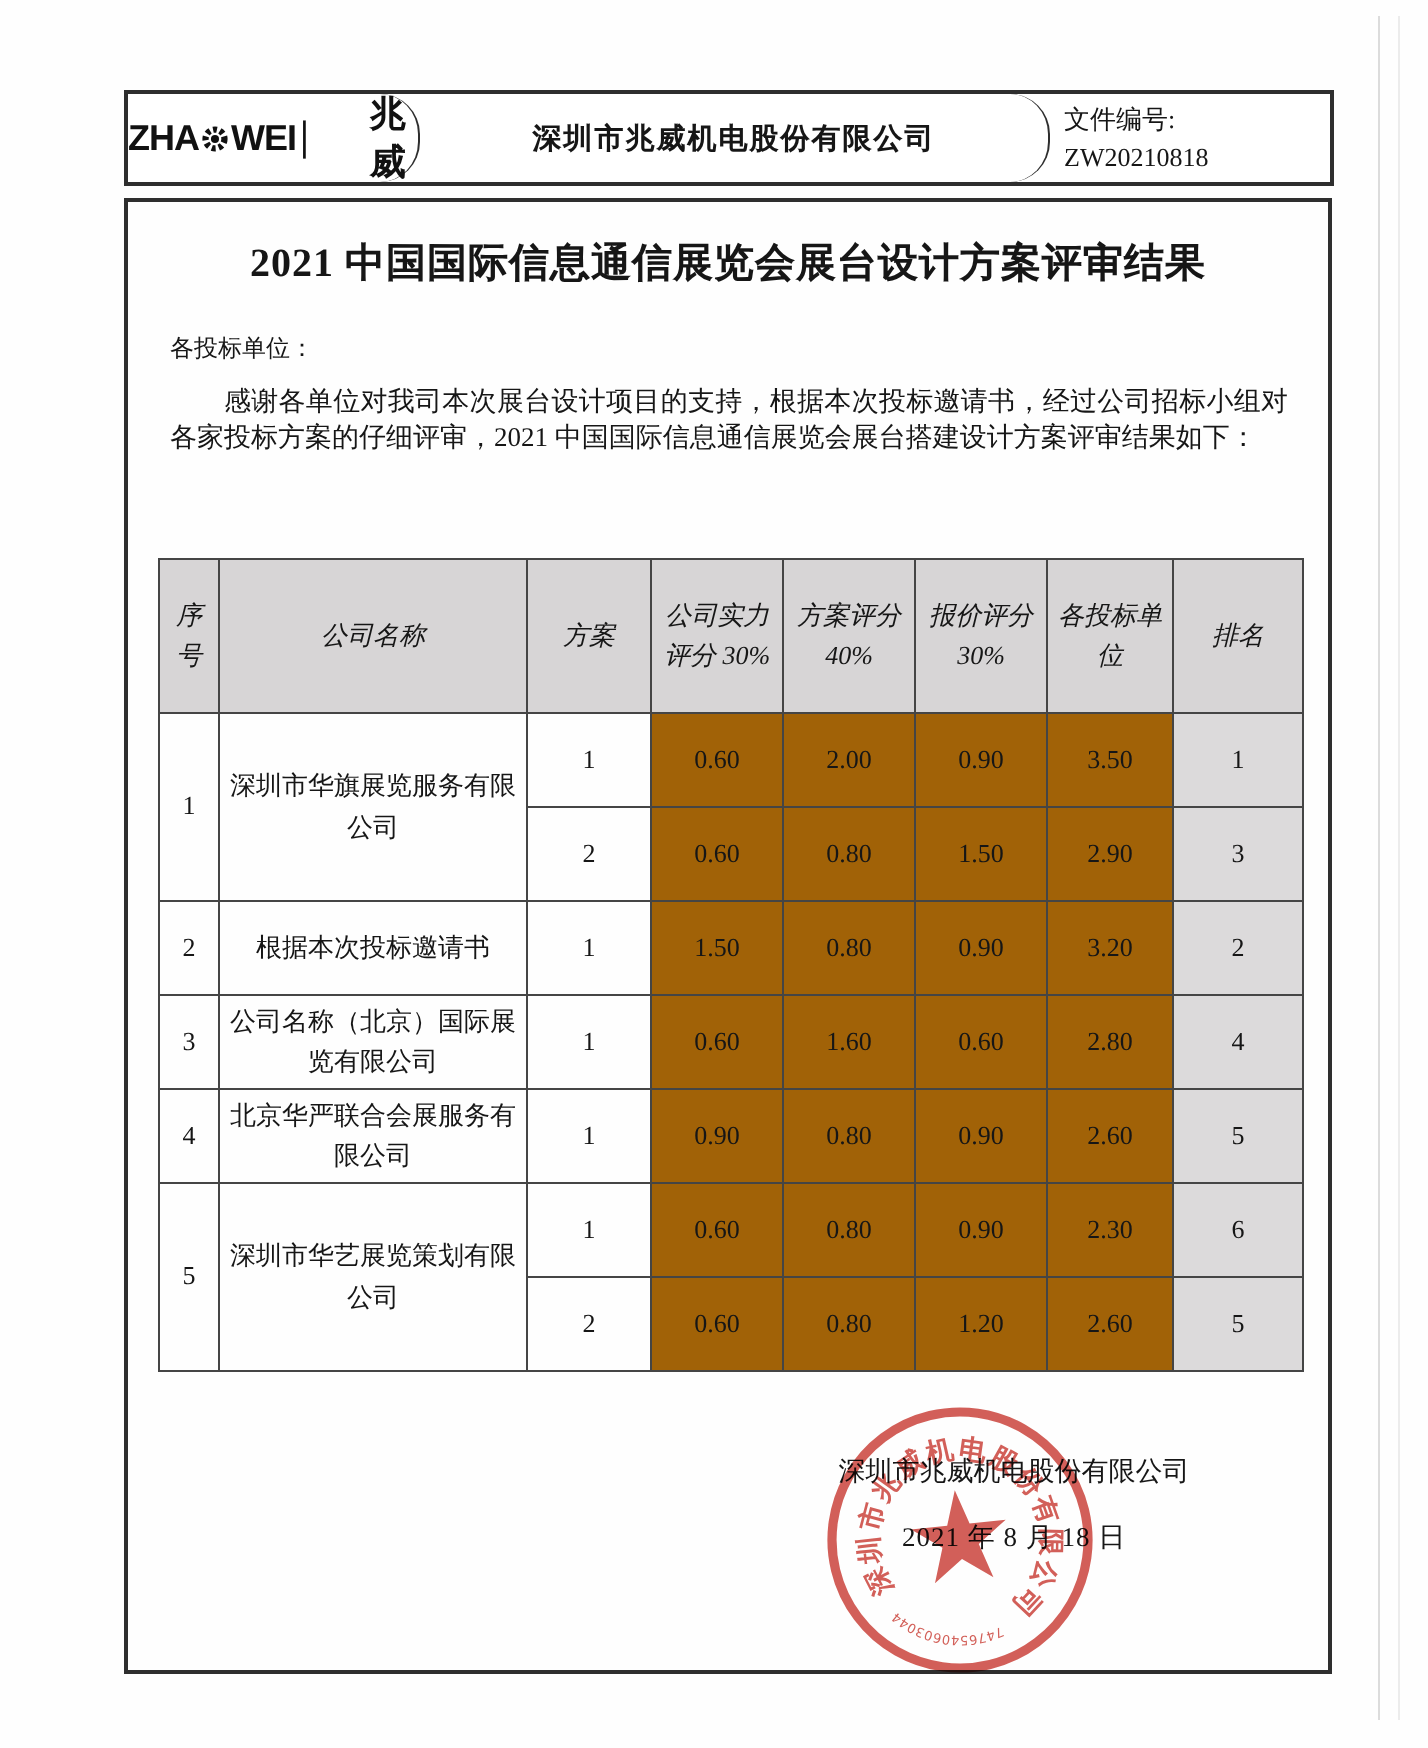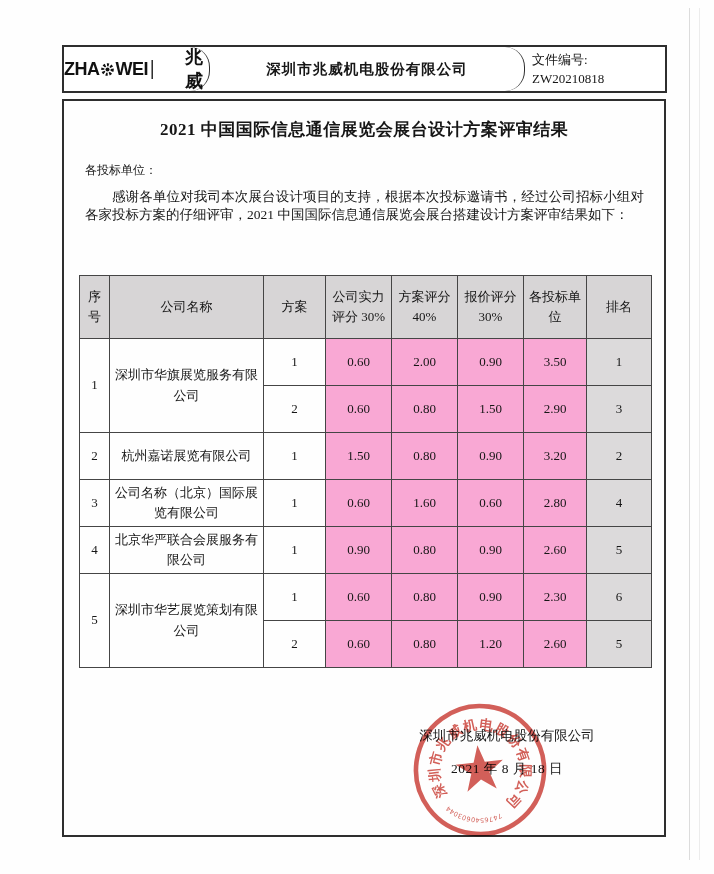--- a/index.html
+++ b/index.html
@@ -28,36 +28,36 @@
     font-weight:bold;font-size:18px;letter-spacing:-0.5px;color:#111;}
   .logo-wrap .gear{display:inline-flex;margin:0 0.5px;}
   .logo-wrap .bar{font-weight:400;margin:0 2px;font-size:17px;transform:scaleY(1.2);}
   .logo-wrap .cn{font-family:"Liberation Serif","DejaVu Serif",serif;font-weight:bold;font-size:18px;letter-spacing:0;margin-left:29px;}
 
   
   .content-box{
     position:absolute;left:62px;top:99px;width:600px;height:734px;
     border:2px solid #2e2e2e;background:#fefefe;overflow:visible;
   }
-  .doc-title{margin:17px 10px 0;text-align:center;font-size:17px;font-weight:bold;letter-spacing:0.5px;}
+  .doc-title{margin:17px 10px 0;text-align:center;font-size:20px;font-weight:bold;letter-spacing:0.5px;}
   .salutation{margin:21px 0 0 21px;font-size:12px;}
   .body-para{margin:9px 20px 0 21px;font-size:13.5px;line-height:18px;text-indent:2em;text-align:justify;}
 
   
   .tbl-wrap{margin:51px 0 0 15px;}
   table.results{border-collapse:collapse;table-layout:fixed;width:572px;}
   table.results th,table.results td{
     border:1px solid #454545;text-align:center;vertical-align:middle;
     font-size:13px;font-weight:normal;padding:2px 3px;line-height:1.55;
     overflow:hidden;
   }
-  table.results thead tr{height:63px;}
+  table.results thead tr{height:77px;font-style:italic;}
   table.results tbody tr{height:47px;}
   table.results th{background:#d7d5d6;}
-  td.score-bg{background:#f9a8d4;}
+  td.score-bg{background:#a16207;}
   td.rank-bg{background:#dcdadb;font-size:13.5px;}
   td.white-bg{background:#fefefe;}
 
   
   .signature{position:absolute;left:288px;top:626px;width:310px;text-align:center;font-size:13.5px;}
   .signature .sig-date{margin-top:15px;letter-spacing:0.5px;}
 
   
   .stamp{position:absolute;left:340px;top:593px;width:152px;height:152px;
     mix-blend-mode:multiply;opacity:0.92;pointer-events:none;}
@@ -135,21 +135,21 @@
             <tr>
               <td class="white-bg">2</td>
               <td class="score-bg">0.60</td>
               <td class="score-bg">0.80</td>
               <td class="score-bg">1.50</td>
               <td class="score-bg">2.90</td>
               <td class="rank-bg">3</td>
             </tr>
             <tr>
               <td class="white-bg">2</td>
-              <td class="white-bg">杭州嘉诺展览有限公司</td>
+              <td class="white-bg">根据本次投标邀请书</td>
               <td class="white-bg">1</td>
               <td class="score-bg">1.50</td>
               <td class="score-bg">0.80</td>
               <td class="score-bg">0.90</td>
               <td class="score-bg">3.20</td>
               <td class="rank-bg">2</td>
             </tr>
             <tr>
               <td class="white-bg">3</td>
               <td class="white-bg">公司名称（北京）国际展览有限公司</td>

